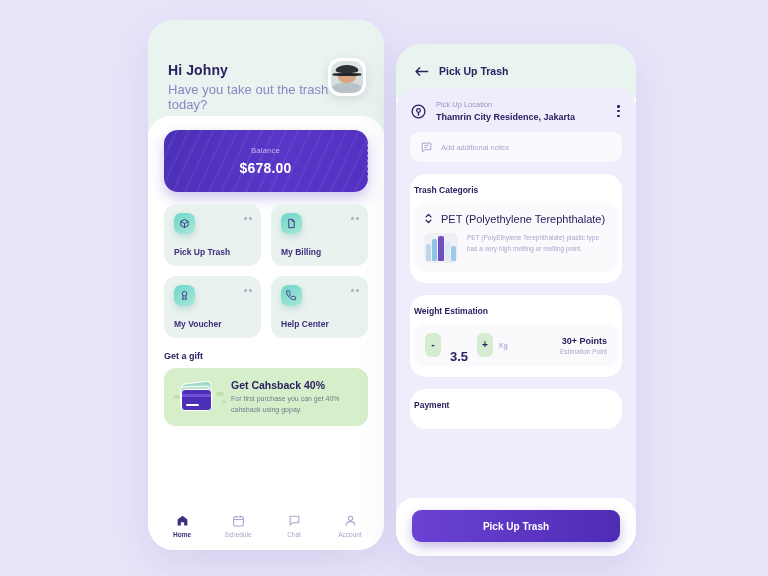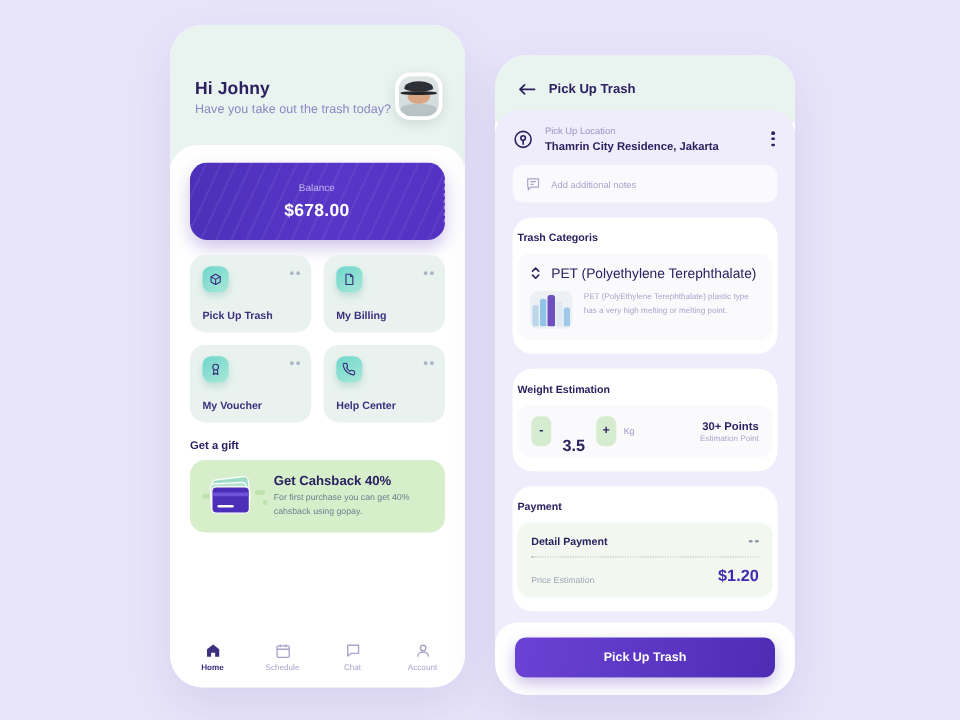--- a/index.html
+++ b/index.html
@@ -12,35 +12,35 @@
   }
 
   
   .phone {
     position: absolute;
     background: #ffffff;
     border-radius: 26px;
     overflow: hidden;
     box-shadow: 0 14px 40px rgba(90,80,160,0.13);
   }
-  #phone-home { left: 136px; top: 20px; width: 236px; height: 530px; }
+  #phone-home { left: 148px; top: 20px; width: 236px; height: 530px; }
   #phone-detail { left: 396px; top: 44px; width: 240px; height: 512px; }
 
   
   .home-header {
     background: #e9f3ef;
     padding: 42px 20px 30px 20px;
     position: relative;
     height: 112px;
   }
   .greet-title {
     font-size: 14px; font-weight: bold; color: #2b2060;
     letter-spacing: .1px; margin-bottom: 4px;
   }
-  .greet-sub { font-size: 10px; color: #8b86c4; letter-spacing: .05px; }
+  .greet-sub { font-size: 13px; color: #8b86c4; letter-spacing: .05px; }
   .avatar {
     position: absolute; right: 18px; top: 38px;
     width: 38px; height: 38px; border-radius: 12px;
     background: #ffffff; padding: 3px;
     box-shadow: 0 3px 9px rgba(90,110,130,0.18);
   }
   .avatar-img {
     width: 100%; height: 100%; border-radius: 10px;
     background: linear-gradient(170deg,#dfe7e6 0%,#cfd8d9 100%);
     position: relative; overflow: hidden;
@@ -471,34 +471,20 @@
         <div class="step-unit">Kg</div>
         <div class="pts-wrap">
           <div class="pts-main">30+ Points</div>
           <div class="pts-sub">Estimation Point</div>
         </div>
       </div>
     </div>
 
     <div class="panel">
       <div class="panel-title">Payment</div>
-      <div class="pay-box">
-        <div class="pay-head">
-          <div class="pay-head-label">Detail Payment</div>
-          <div class="pay-dots">
-              <i></i>
-              <i></i>
-            </div>
-        </div>
-        <div class="pay-sep"></div>
-        <div class="pay-row">
-          <div class="pay-label">Price Estimation</div>
-          <div class="pay-amount">$1.20</div>
-        </div>
-      </div>
     </div>
 
   </div>
 
   <div class="cta-wrap">
     <div class="cta-btn">Pick Up Trash</div>
   </div>
 
 </div>
 

